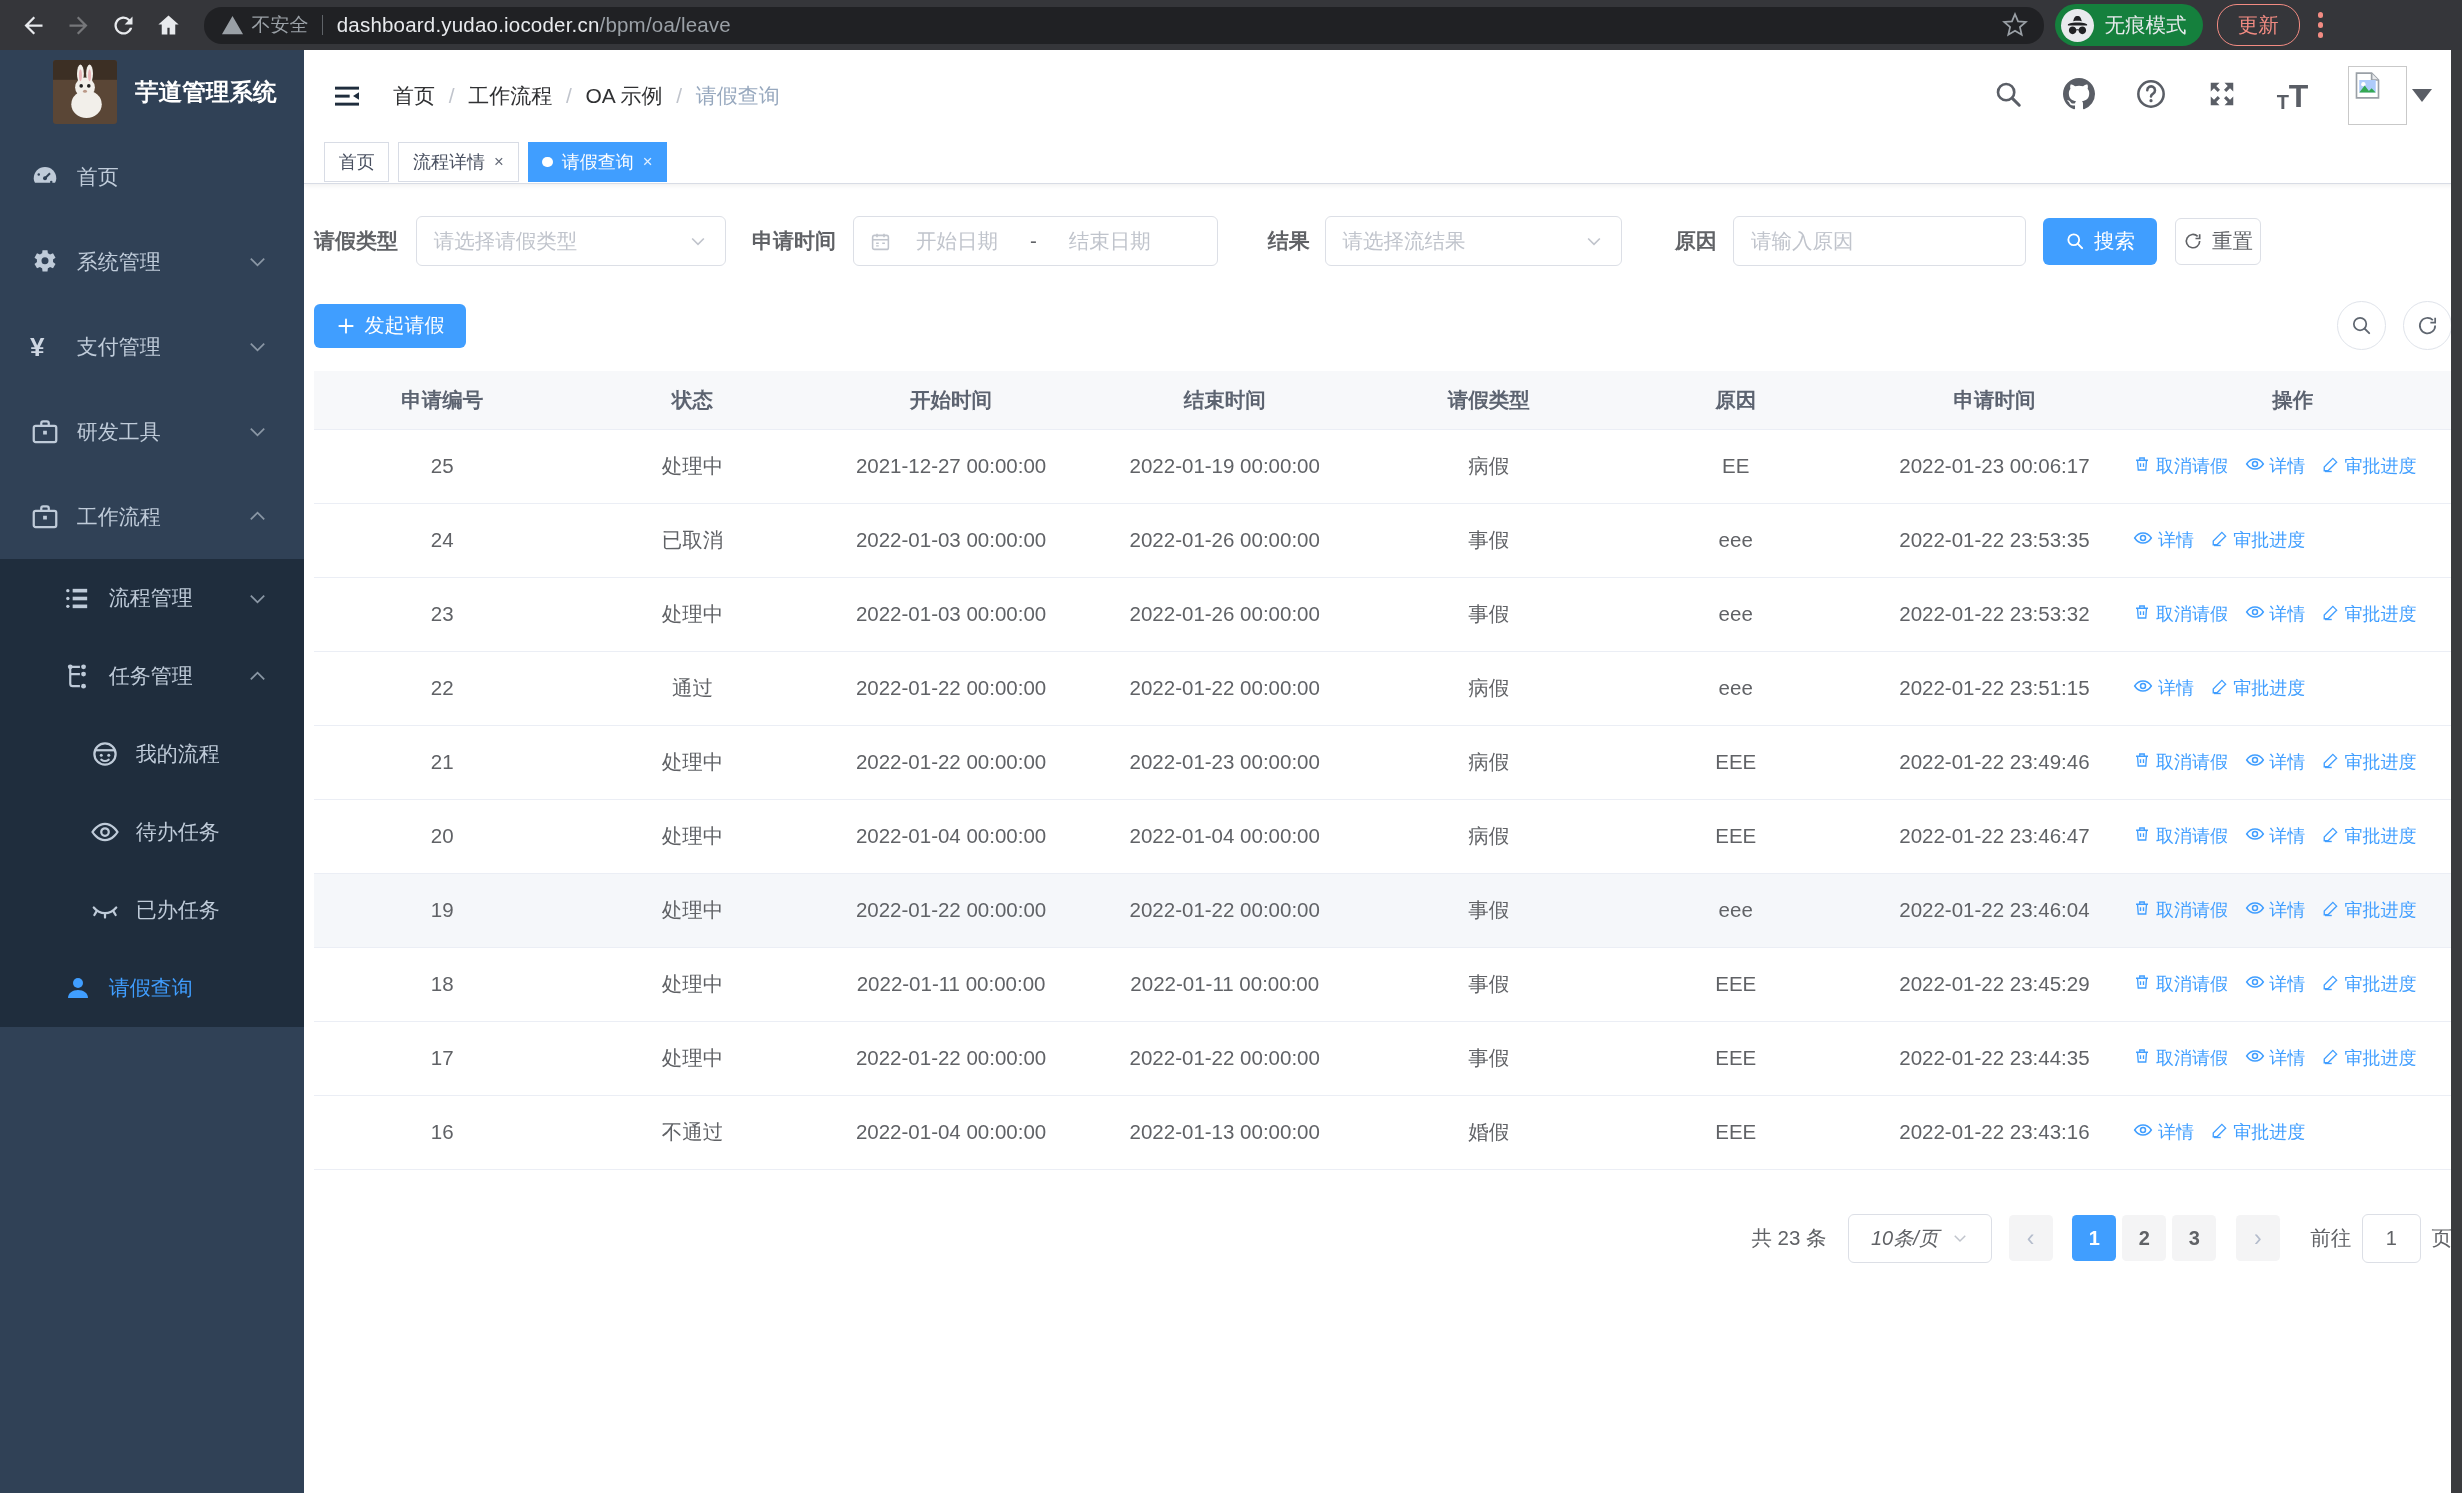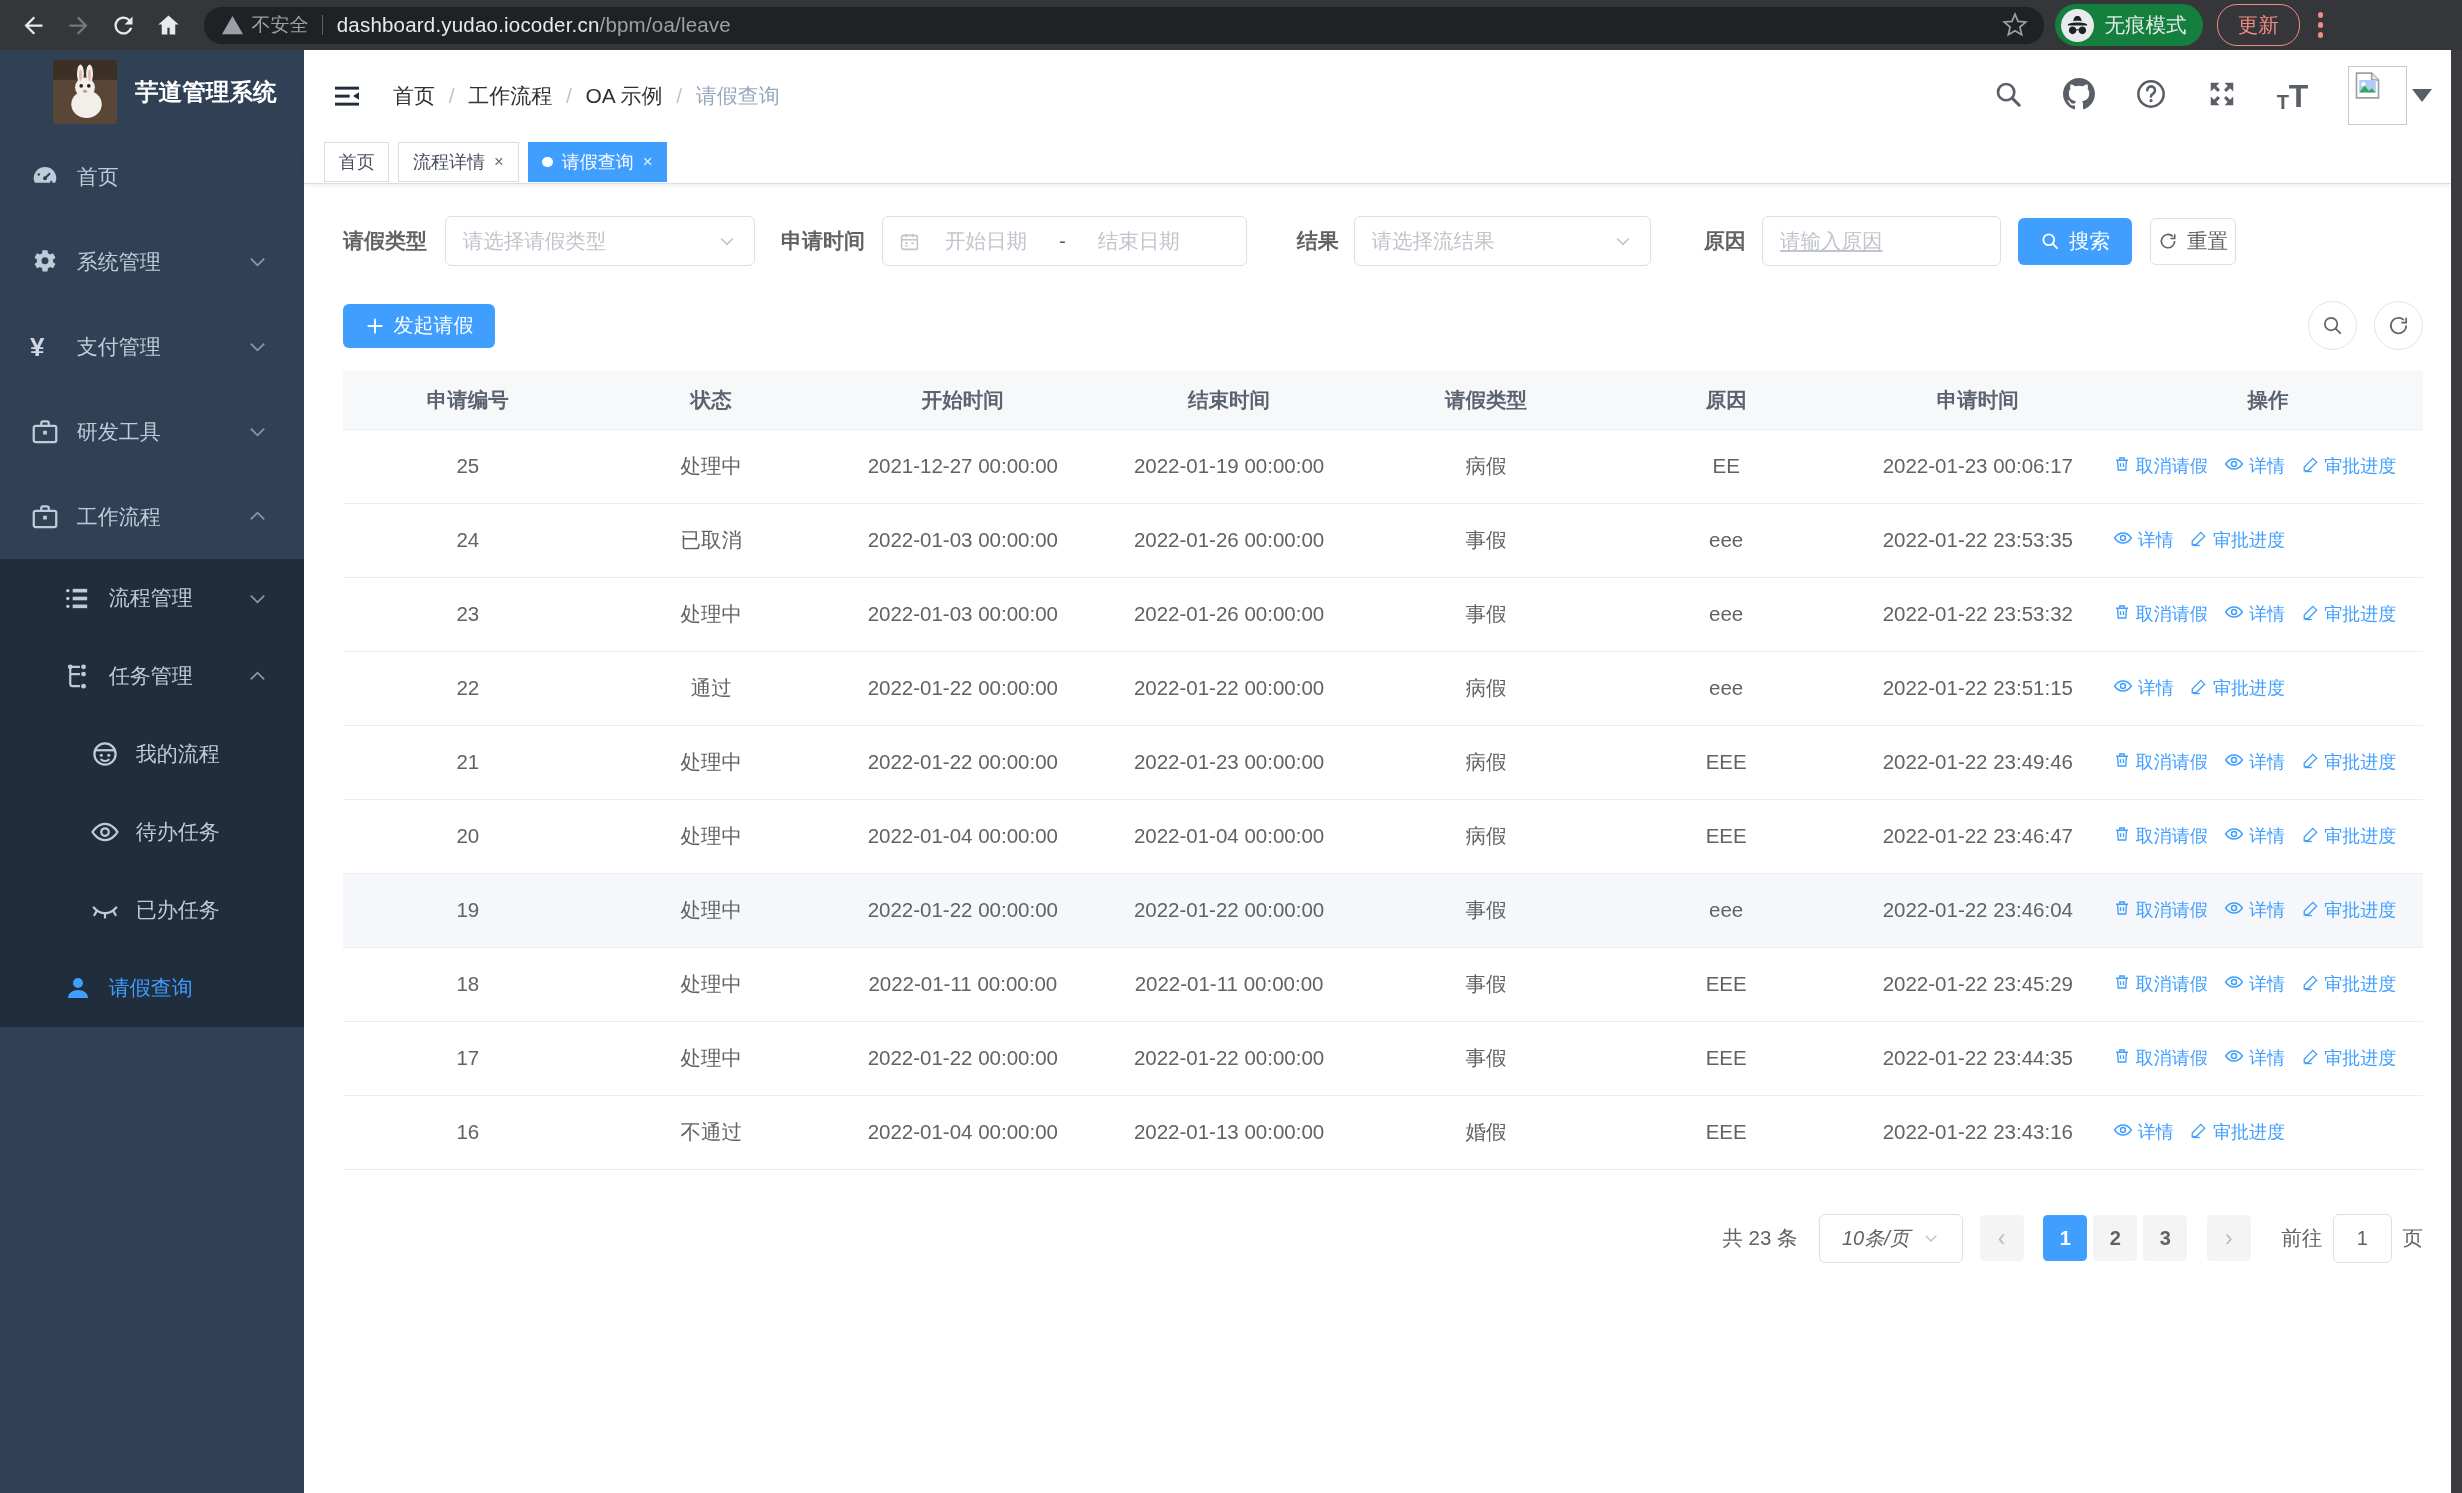--- a/index.html
+++ b/index.html
@@ -55,21 +55,21 @@
 
   
   .tabsbar { height:43px; border-bottom:0.8px solid #d8dce5; box-shadow:0 1.5px 4.6px rgba(0,0,0,.06); display:flex; align-items:center; padding-left:20px; gap:9px; background:#fff; position:relative; z-index:4;}
   .tag { display:inline-flex; align-items:center; height:40px; border:0.8px solid #d8dce5; background:#fff; color:#495060; font-size:18px; padding:0 13.7px; gap:9px; cursor:pointer;}
   .tag .dot { width:10.6px; height:10.6px; border-radius:50%; background:#fff; display:none;}
   .tag.active { background:#409eff; border-color:#409eff; color:#fff; }
   .tag.active .dot { display:inline-block; }
   .tag .close-x { font-size:16.7px; opacity:.85; }
 
   
-  .content { flex:1; padding:0 39px; position:relative;}
+  .content { flex:1; padding:0 10px; position:relative;}
   .filter-row { display:flex; align-items:center; margin-top:32px; height:50px;}
   .f-label { font-size:21px; font-weight:bold; color:#606266; white-space:nowrap;}
   .f-box { height:50px; border:0.8px solid #dcdfe6; border-radius:6px; background:#fff; display:flex; align-items:center; padding:0 16.7px; color:#c0c4cc; font-size:20.5px;}
   .f-box .chev-sel { margin-left:auto; }
   .date-box { gap:10.6px; }
   .date-box .dash { color:#c0c4cc; }
   .btn { display:inline-flex; align-items:center; justify-content:center; gap:9px; border-radius:6px; font-size:20.5px; height:47px; cursor:pointer; border:0.8px solid transparent;}
   .btn-primary { background:#409eff; color:#fff; }
   .btn-plain { background:#fff; border-color:#dcdfe6; color:#606266; }
 
@@ -416,21 +416,21 @@
           <span>结束日期</span>
         </div>
         <span class="f-label" style="margin-left:50px;">结果</span>
         <div class="f-box" style="width:297px;margin-left:15px;">
           <span>请选择流结果</span>
           <svg class="chev-sel" width="20" height="20" viewBox="0 0 24 24">
               <path d="M5 9l7 7 7-7" fill="none" stroke="#c0c4cc" stroke-width="2"></path>
             </svg>
         </div>
         <span class="f-label" style="margin-left:53px;">原因</span>
-        <div class="f-box" style="width:239px;margin-left:16.7px;text-decoration:underline;">
+        <div class="f-box" style="width:293px;margin-left:16.7px;">
           <span>请输入原因</span>
         </div>
         <button class="btn btn-primary" style="width:114px;margin-left:16.7px;">
           <svg width="20" height="20" viewBox="0 0 24 24">
               <circle cx="10.5" cy="10.5" r="6.5" fill="none" stroke="#fff" stroke-width="2.2"></circle>
               <path d="M15.5 15.5L20.5 20.5" stroke="#fff" stroke-width="2.4" stroke-linecap="round"></path>
             </svg>
           <span>搜索</span>
         </button>
         <button class="btn btn-plain" style="width:86px;margin-left:18px;">

